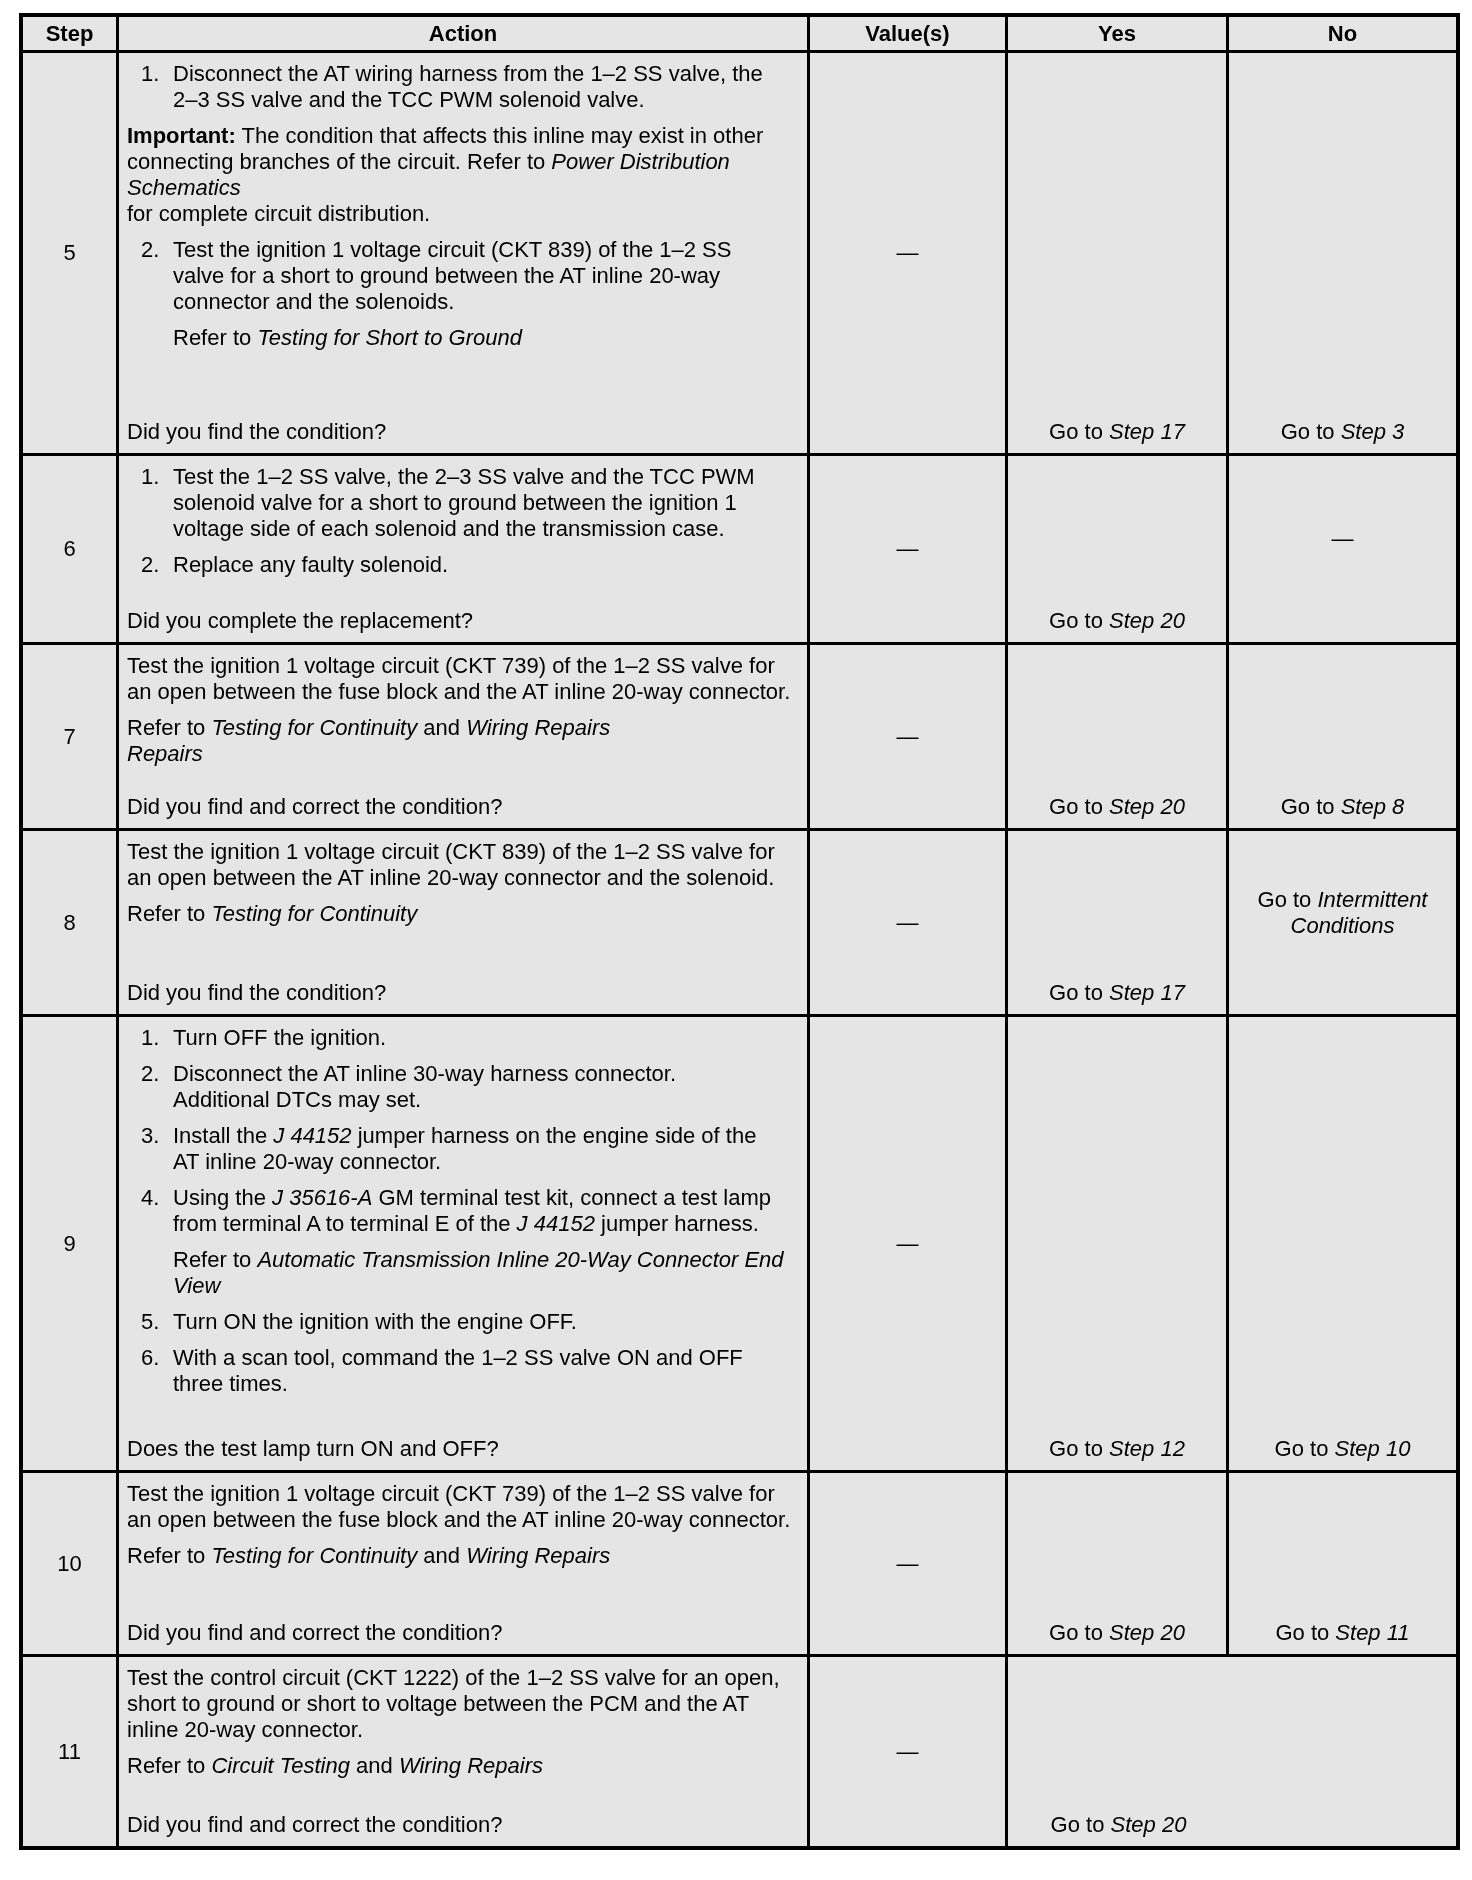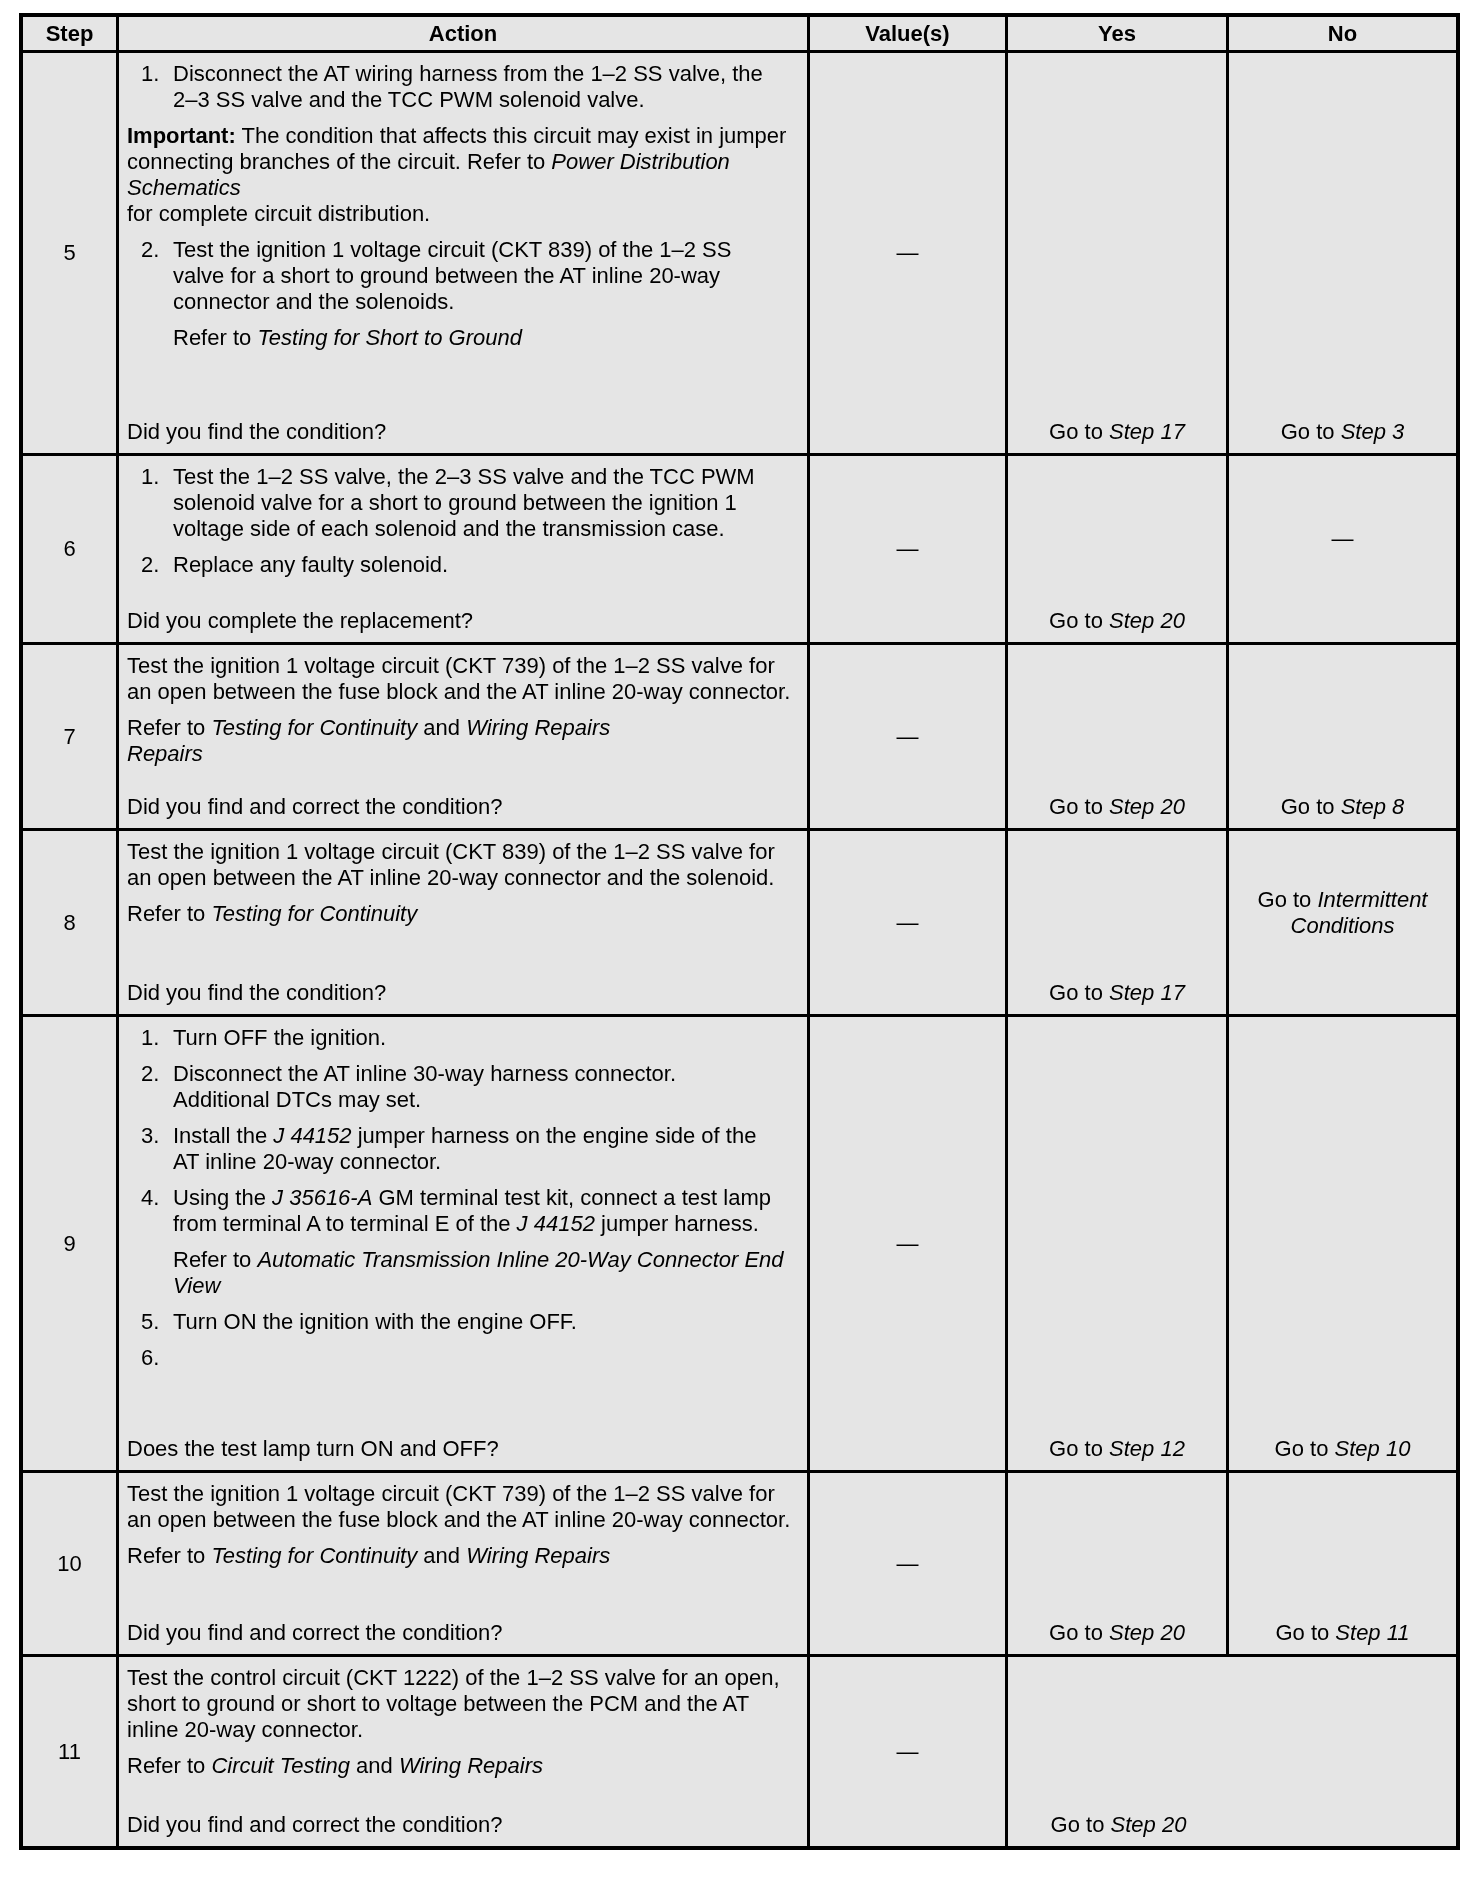--- a/index.html
+++ b/index.html
@@ -62,21 +62,21 @@
     <div class="cell hcell">Yes</div>
     <div class="cell hcell">No</div>
   </div>
 
   <div class="row r5">
     <div class="cell step">
         <span>5</span>
       </div>
     <div class="cell action">
         <div class="par item"><span class="num">1.</span><span>Disconnect the AT wiring harness from the 1–2 SS valve, the 2–3 SS valve and the TCC PWM solenoid valve.</span></div>
-        <div class="par p"><span class="b">Important:</span><span> The condition that affects this circuit may exist in jumper connecting branches of the circuit. Refer to </span><span class="i">Power Distribution Schematics</span></div>
+        <div class="par p"><span class="b">Important:</span><span> The condition that affects this inline may exist in other connecting branches of the circuit. Refer to </span><span class="i">Power Distribution Schematics</span></div>
         <div class="par cont"><span>for complete circuit distribution.</span></div>
         <div class="par item"><span class="num">2.</span><span>Test the ignition 1 voltage circuit (CKT 839) of the 1–2 SS valve for a short to ground between the AT inline 20-way connector and the solenoids.</span></div>
         <div class="par refer"><span>Refer to </span><span class="i">Testing for Short to Ground</span></div>
         <div class="par question"><span>Did you find the condition?</span></div>
       </div>
     <div class="cell value">
         <span>—</span>
       </div>
     <div class="cell goto">
         <span><span>Go to </span><span class="i">Step 17</span></span>
@@ -151,21 +151,21 @@
     <div class="cell step">
         <span>9</span>
       </div>
     <div class="cell action">
         <div class="par item"><span class="num">1.</span><span>Turn OFF the ignition.</span></div>
         <div class="par item"><span class="num">2.</span><span>Disconnect the AT inline 30-way harness connector. Additional DTCs may set.</span></div>
         <div class="par item"><span class="num">3.</span><span>Install the </span><span class="i">J 44152</span><span> jumper harness on the engine side of the AT inline 20-way connector.</span></div>
         <div class="par item"><span class="num">4.</span><span>Using the </span><span class="i">J 35616-A</span><span> GM terminal test kit, connect a test lamp from terminal A to terminal E of the </span><span class="i">J 44152</span><span> jumper harness.</span></div>
         <div class="par refer"><span>Refer to </span><span class="i">Automatic Transmission Inline 20-Way Connector End View</span></div>
         <div class="par item"><span class="num">5.</span><span>Turn ON the ignition with the engine OFF.</span></div>
-        <div class="par item"><span class="num">6.</span></div>
+        <div class="par item"><span class="num">6.</span><span>With a scan tool, command the 1–2 SS valve ON and OFF three times.</span></div>
         <div class="par question"><span>Does the test lamp turn ON and OFF?</span></div>
       </div>
     <div class="cell value">
         <span>—</span>
       </div>
     <div class="cell goto">
         <span><span>Go to </span><span class="i">Step 12</span></span>
       </div>
     <div class="cell goto">
         <span><span></span><span>Go to </span><span class="i">Step 10</span></span>

